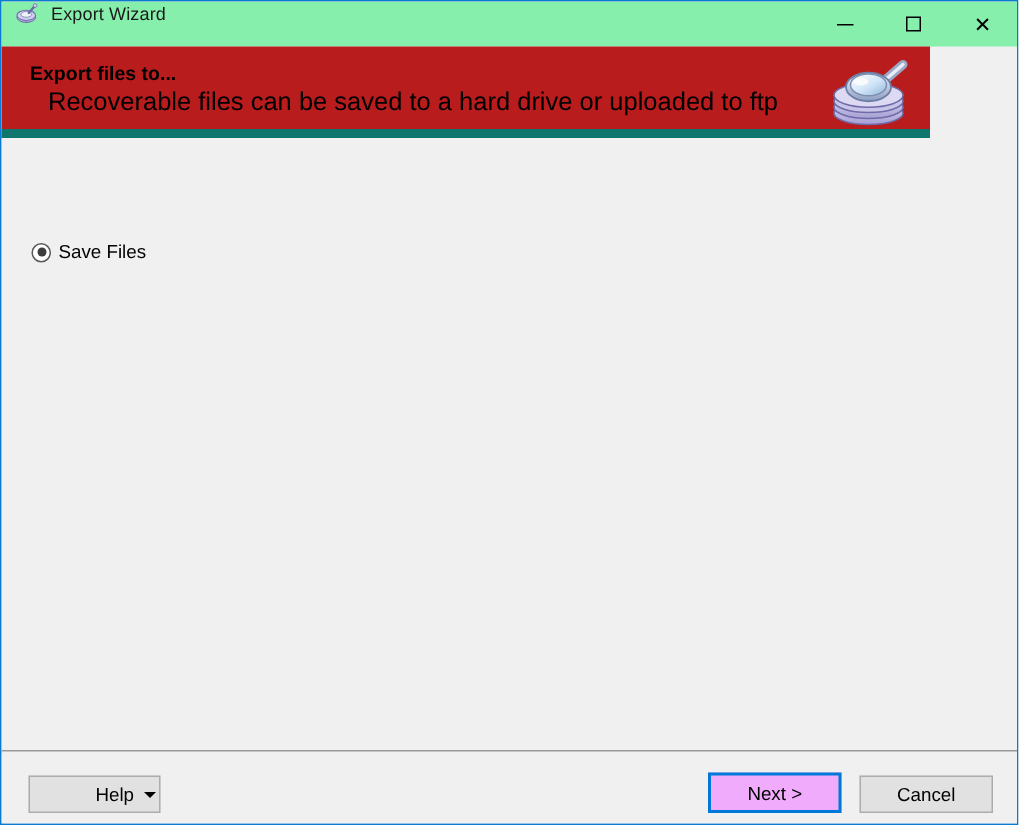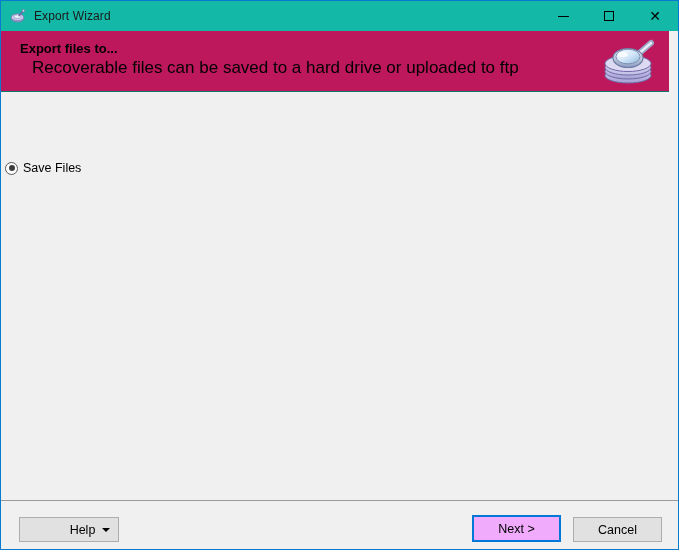--- a/index.html
+++ b/index.html
@@ -21,23 +21,23 @@
     background: #f0f0f0;
     overflow: hidden;
   }
 
   
   .titlebar {
     position: absolute;
     left: 0; top: 0;
     width: 677px;
     height: 30px;
-    background: #14b8a6;
-    display: flex;
-    align-items: center;
+    background: #86efac;
+    display: flex;
+    align-items: flex-start;
   }
   .titlebar-icon {
     width: 16px;
     height: 16px;
     margin-left: 9px;
     margin-right: 8px;
     flex: 0 0 auto;
   }
   .titlebar-text {
     font-size: 12px;
@@ -79,24 +79,24 @@
     font-size: 14px;
     line-height: 14px;
     color: #000;
     font-family: "Liberation Sans", sans-serif;
   }
 
   
   .header {
     position: absolute;
     left: 0; top: 30px;
-    width: 668px;
+    width: 619px;
     height: 61px;
-    background: #be185d;
-    border-bottom: 1px solid #0f766e;
+    background: #b91c1c;
+    border-bottom: 6px solid #0f766e;
     box-sizing: border-box;
   }
   .header-title {
     position: absolute;
     left: 19px;
     top: 10px;
     font-size: 13px;
     font-weight: bold;
     color: #000000;
     line-height: 16px;
@@ -122,21 +122,21 @@
     position: absolute;
     left: 0; top: 92px;
     width: 677px;
     height: 408px;
     background: #f0f0f0;
     border-bottom: 1px solid #9a9a9a;
     box-sizing: border-box;
   }
   .radio-group {
     position: absolute;
-    left: 4px;
+    left: 20px;
     top: 66px;
     text-align: center;
   }
   .radio-row {
     display: flex;
     align-items: center;
     height: 18px;
     margin-bottom: 12px;
     cursor: default;
   }
@@ -189,21 +189,21 @@
     color: #000000;
     padding: 0;
     display: flex;
     align-items: center;
     justify-content: center;
     height: 25px;
   }
   .btn-help {
     left: 18px;
     top: 15px;
-    width: 100px;
+    width: 88px;
     padding-left: 42px;
   }
   .btn-help .help-inner {
     display: flex;
     align-items: center;
     gap: 7px;
   }
   .caret-down {
     width: 0; height: 0;
     border-left: 4px solid transparent;

